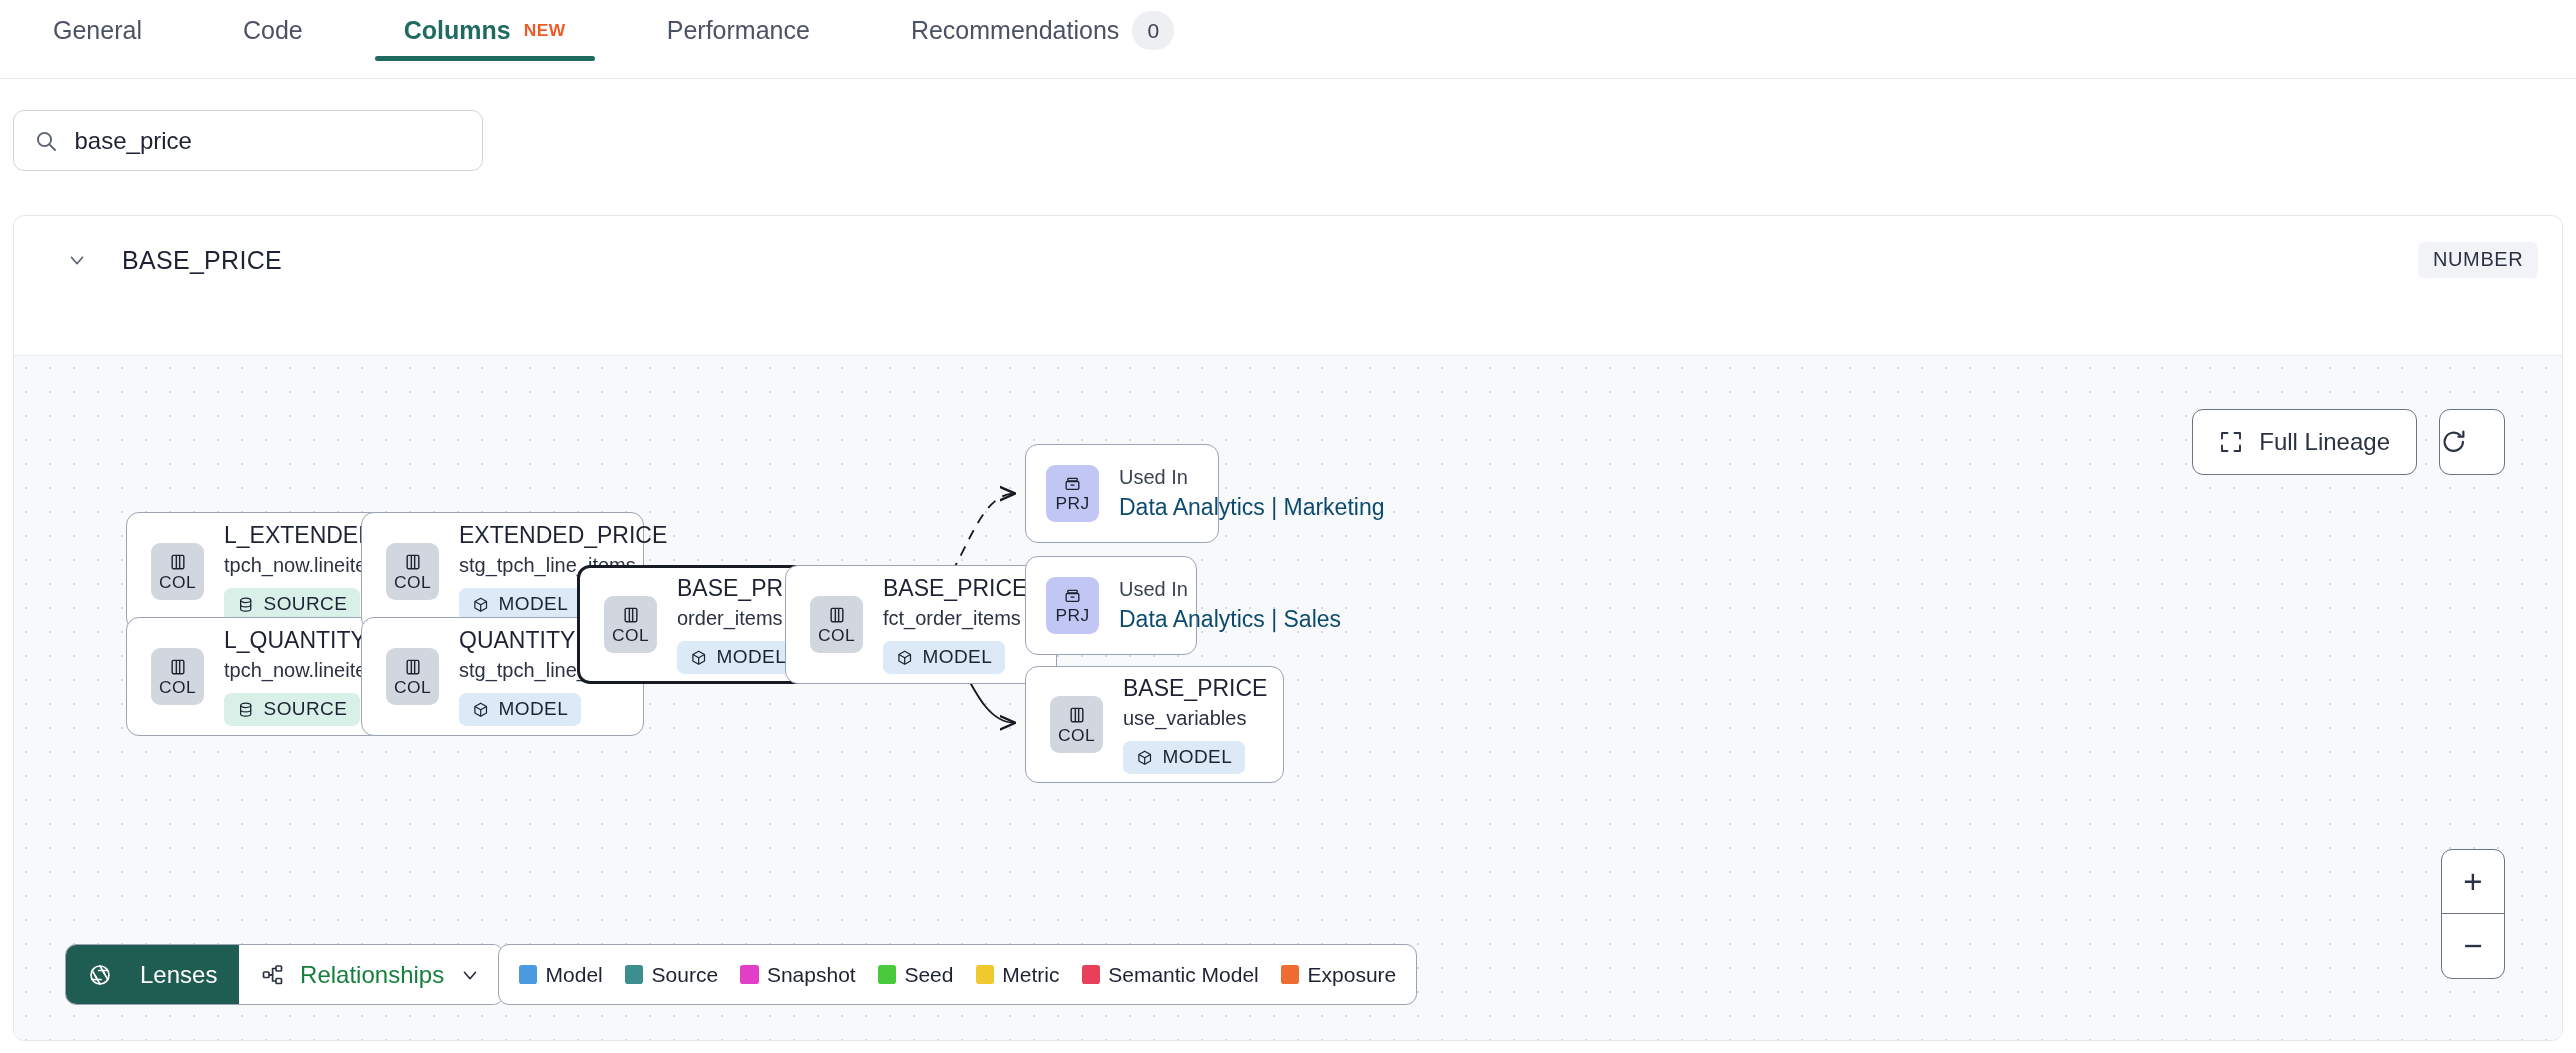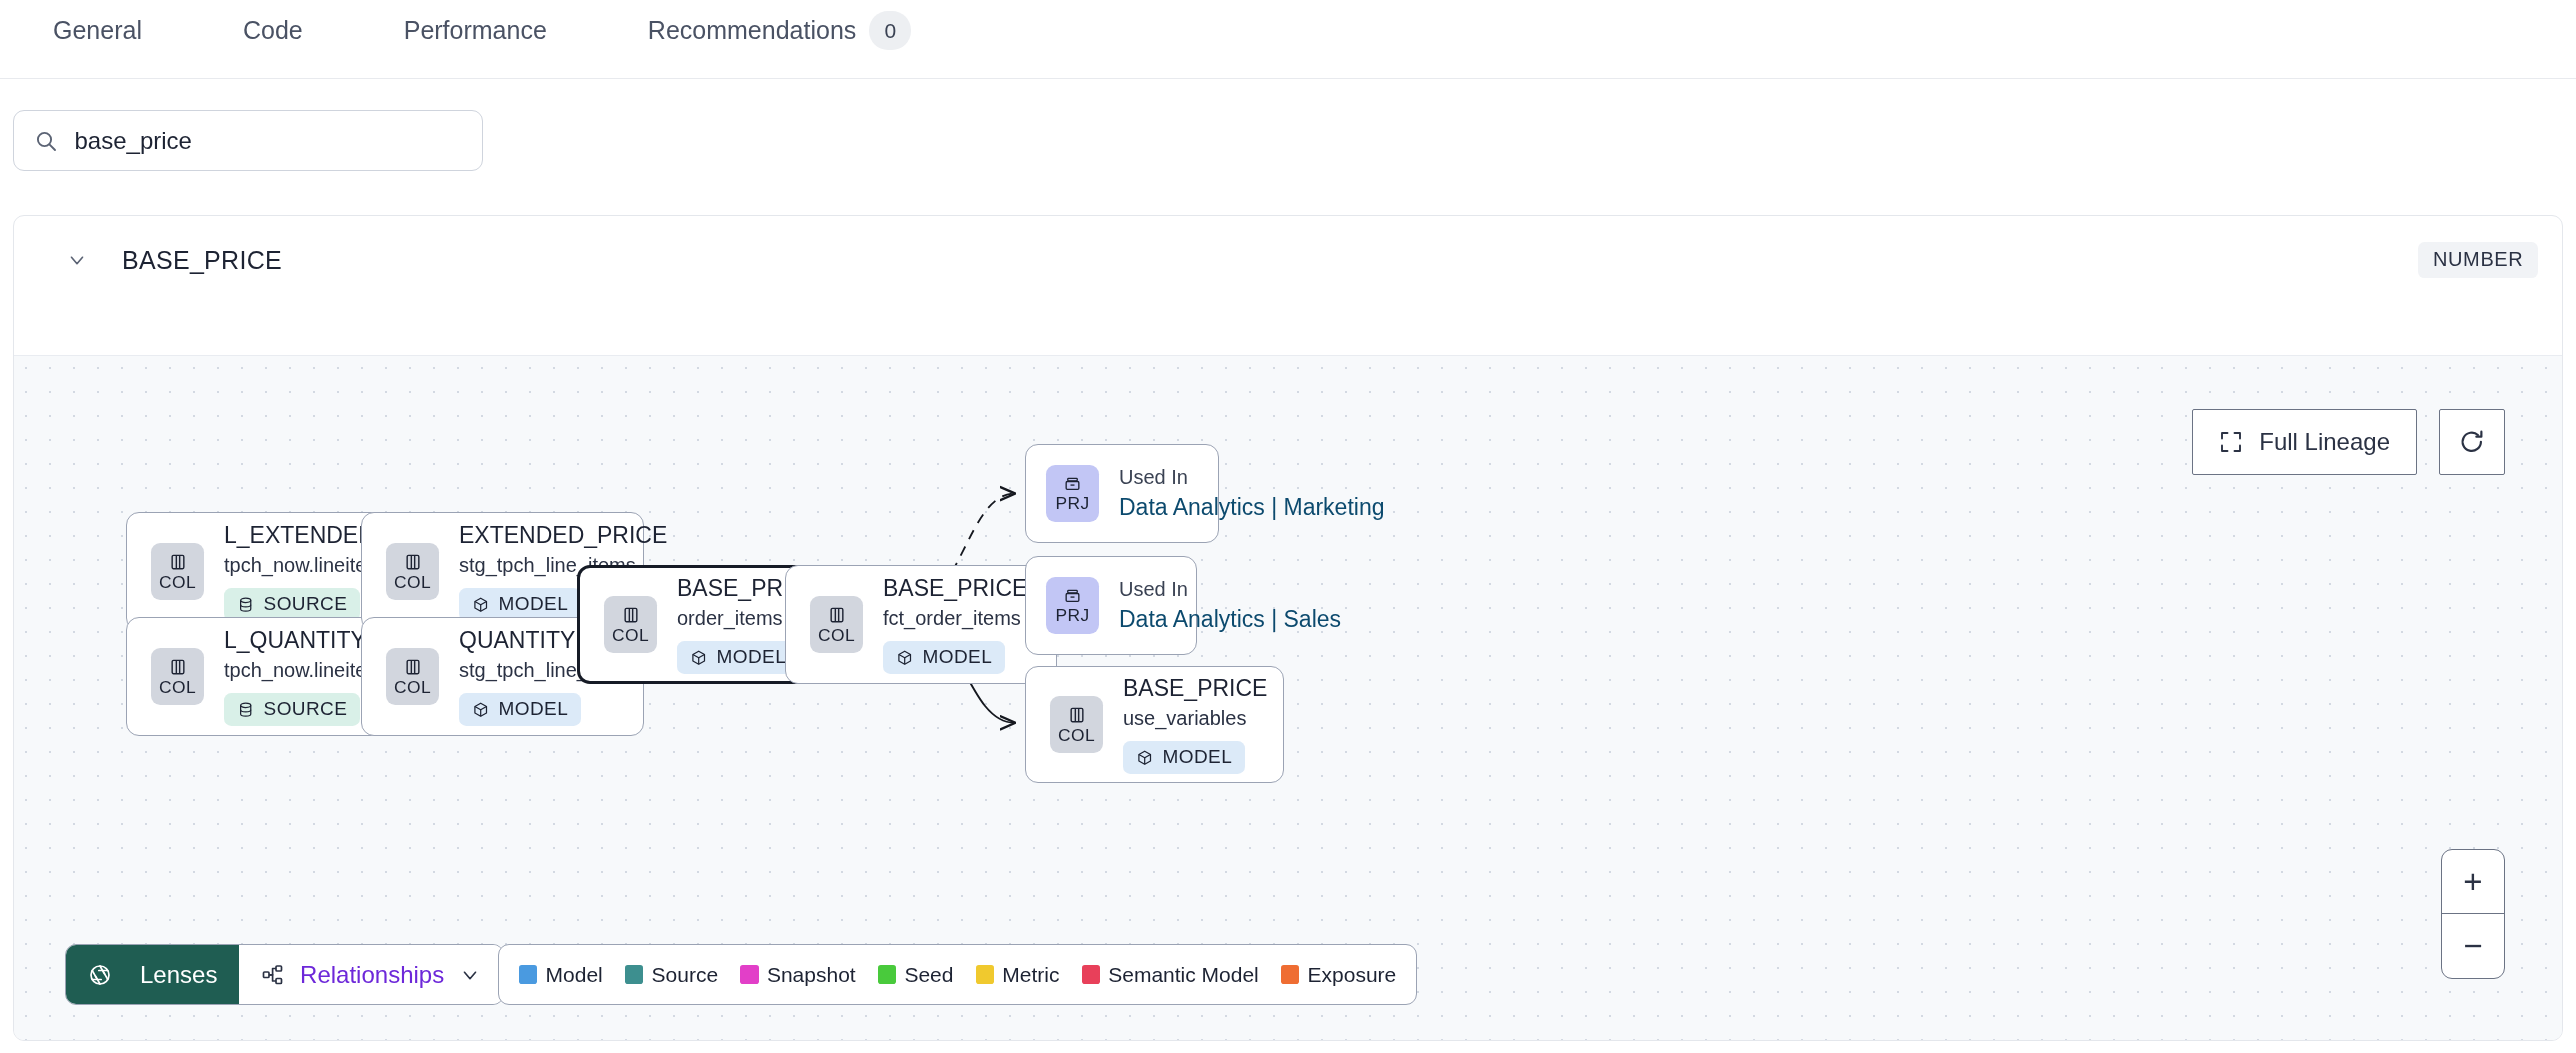--- a/index.html
+++ b/index.html
@@ -129,22 +129,22 @@
   }
   .node-tag.model  { background: #dceaf8; }
   .node-tag.source { background: #d9f0e8; }
   .node.prj-node { padding: 0 20px; }
   .node.prj-node .node-body { gap: 5px; }
   .node.prj-node .node-name { font-size: 20px; color: #3a4253; }
   .node.prj-node .node-sub  { font-size: 23px; color: #0c4a6e; }
 
   
   .btn {
-    background: #ffffff; border: 1.8px solid #6b7384; border-radius: 2px;
-    display: flex; align-items: center; justify-content: center;
+    background: #ffffff; border: 1.8px solid #6b7384; border-radius: 11px;
+    display: flex; align-items: center; justify-content: flex-start;
     cursor: pointer; color: #2b3244;
   }
   .full-lineage {
     position: absolute; right: 145px; top: 53px;
     height: 66px; padding: 0 26px; gap: 16.5px;
     font-size: 24px; z-index: 5;
   }
   .refresh-btn {
     position: absolute; right: 57px; top: 53px;
     width: 66px; height: 66px; z-index: 5;
@@ -167,21 +167,21 @@
     height: 61px; display: flex; z-index: 6;
     border: 1.8px solid #9ba3b4; border-radius: 11px; overflow: hidden;
     background: #fff;
   }
   .lenses-btn {
     background: #1f5d52; color: #ffffff;
     display: flex; align-items: center; gap: 28px;
     padding: 0 22px; font-size: 24px; cursor: pointer;
   }
   .relationships-btn {
-    background: #ffffff; color: #6d28d9;
+    background: #ffffff; color: #15803d;
     display: flex; align-items: center; gap: 14.7px;
     padding: 0 22px; font-size: 24px; cursor: pointer;
   }
   .legend {
     position: absolute; left: 484px; bottom: 35px;
     height: 61px; display: flex; align-items: center; gap: 9.2px;
     padding: 0 20px; background: #fff;
     border: 1.8px solid #9ba3b4; border-radius: 11px; z-index: 6;
   }
   .legend-item { display: flex; align-items: center; gap: 8.3px; margin-right: 13px; }
@@ -192,20 +192,24 @@
 </style>
 </head>
 <body>
 
 <div class="tabbar">
   <div class="tab">
     <span>General</span>
   </div>
   <div class="tab">
     <span>Code</span>
+  </div>
+  <div class="tab active">
+    <span>Columns</span>
+    <span class="tab-new">NEW</span>
   </div>
   <div class="tab">
     <span>Performance</span>
   </div>
   <div class="tab">
     <span>Recommendations</span>
     <span class="tab-count">0</span>
   </div>
 </div>
 

